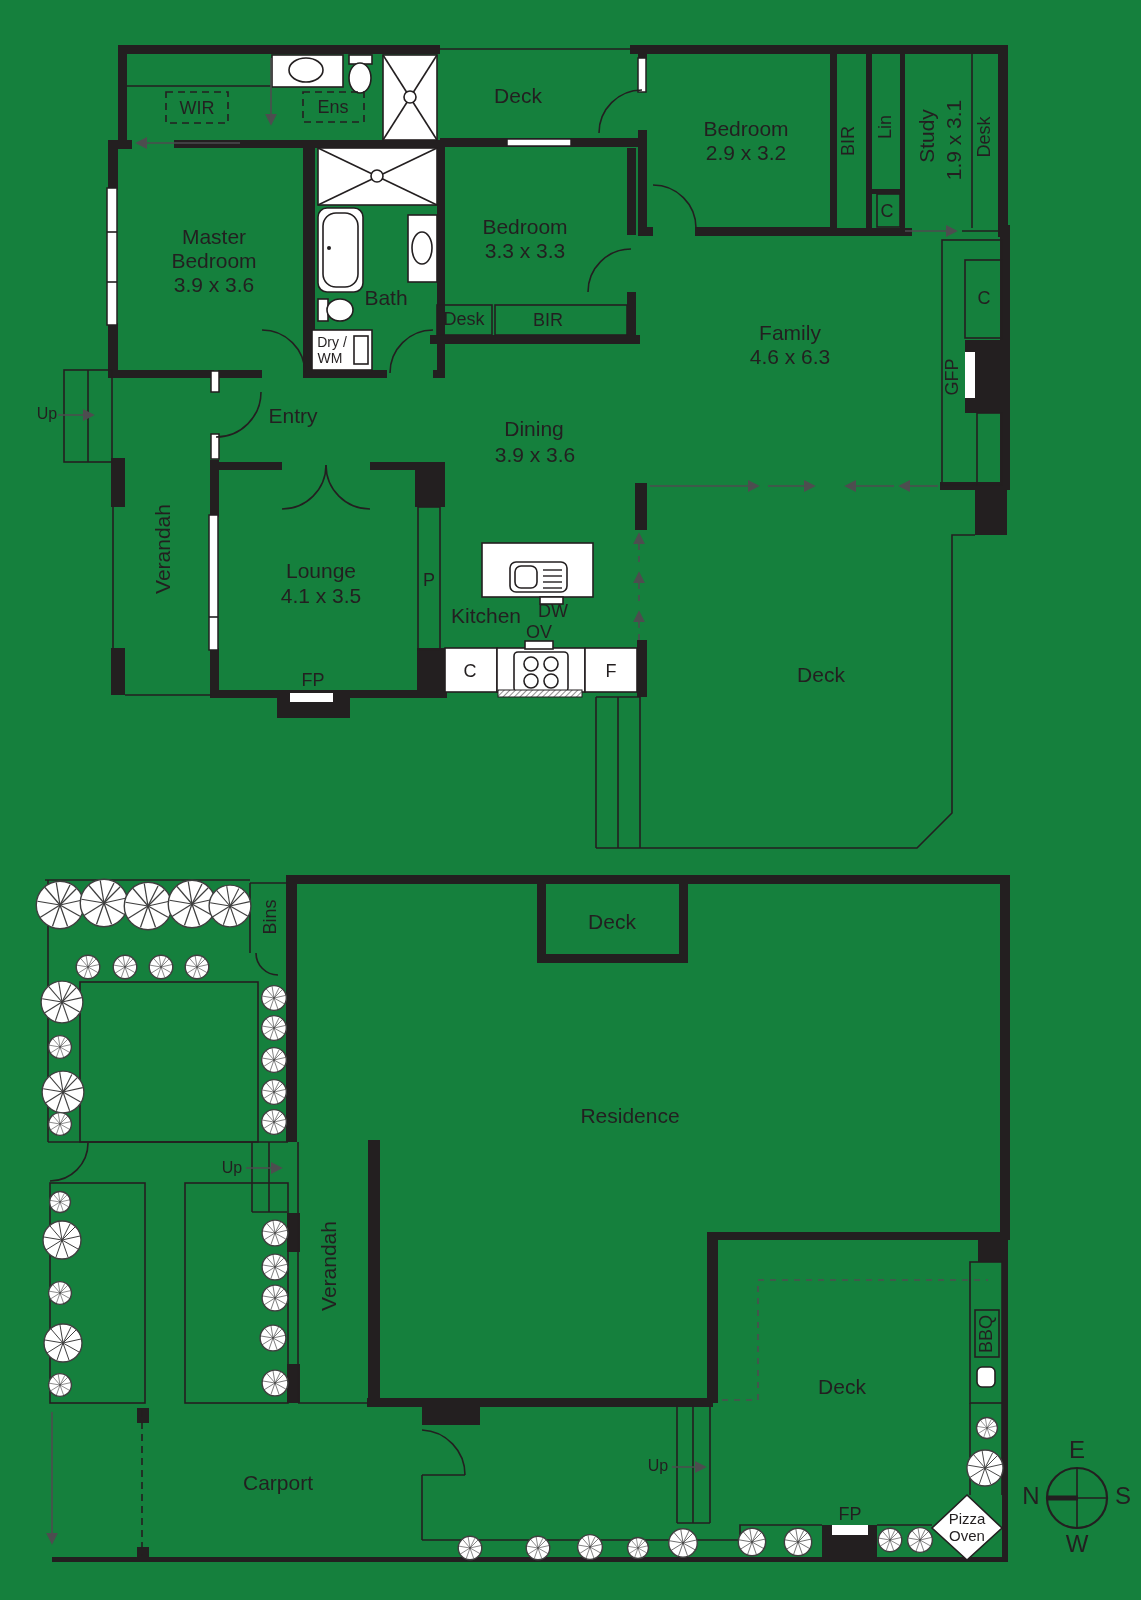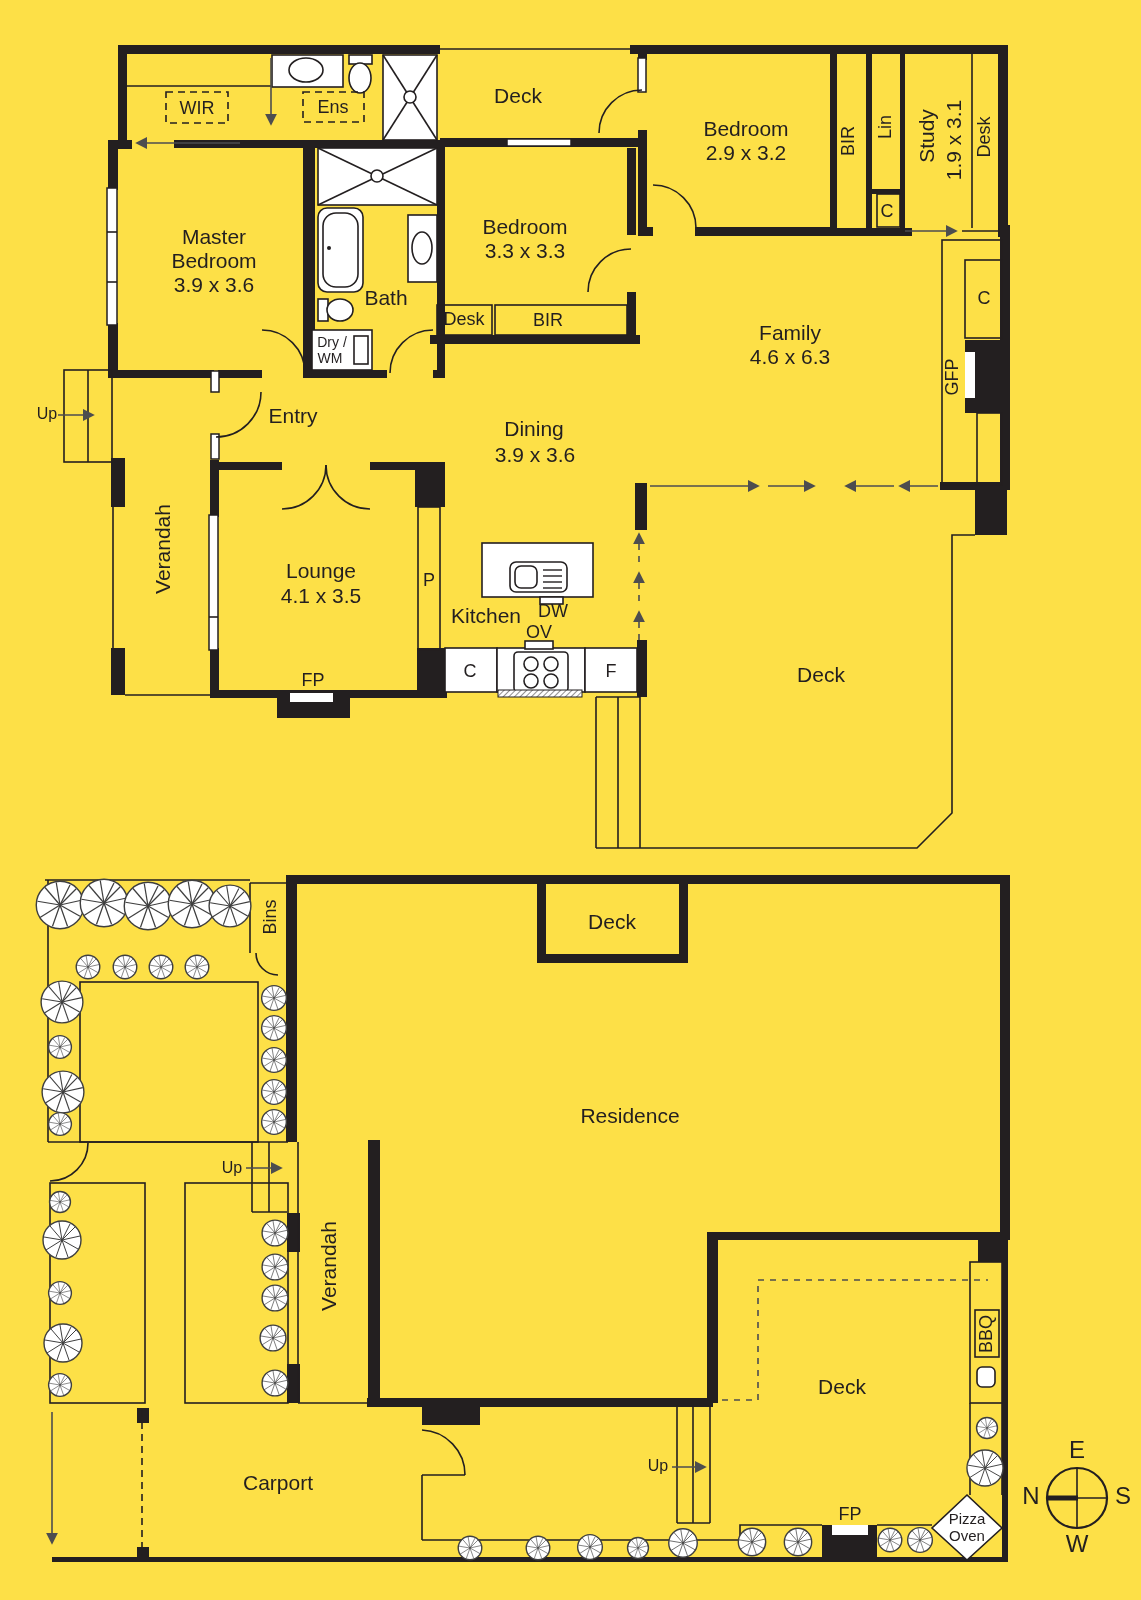--- a/index.html
+++ b/index.html
@@ -1,16 +1,16 @@
 <!DOCTYPE html>
 <html><head>
 <meta charset="utf-8">
 <style>
   html,body{margin:0;padding:0;background:#ffffff;}
-  .page{position:relative;width:1141px;height:1600px;background:#fde047;overflow:hidden;}
+  .page{position:relative;width:1141px;height:1600px;background:#15803d;overflow:hidden;}
   svg{position:absolute;left:0;top:0;}
   text{font-family:"Liberation Sans","DejaVu Sans",sans-serif;fill:#231f20;}
   .room{font-size:21px;}
   .sm{font-size:18px;}
   .xs{font-size:14px;}
   .up{font-size:16px;}
   .pz{font-size:15px;}
   .cmp{font-size:24px;}
   .wall{fill:#231f20;stroke:none;}
   .ln{fill:none;stroke:#231f20;stroke-width:1.6;}

